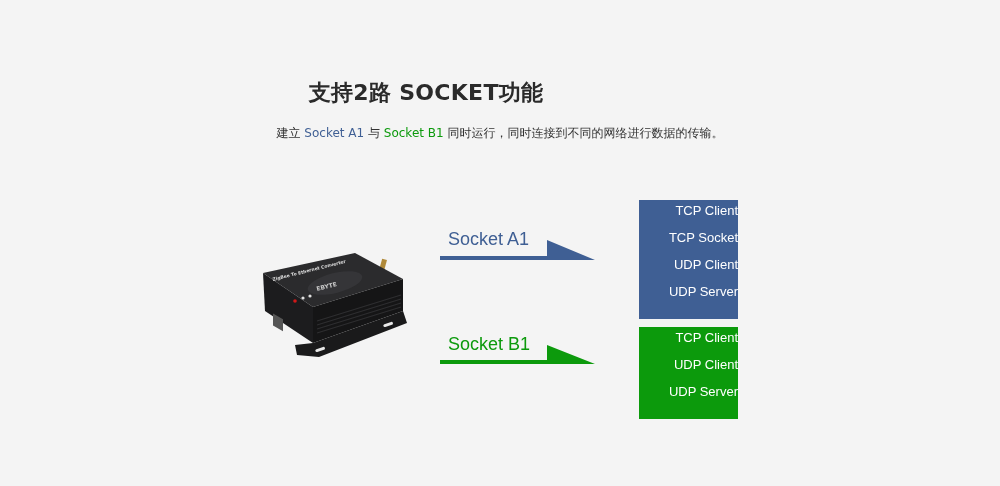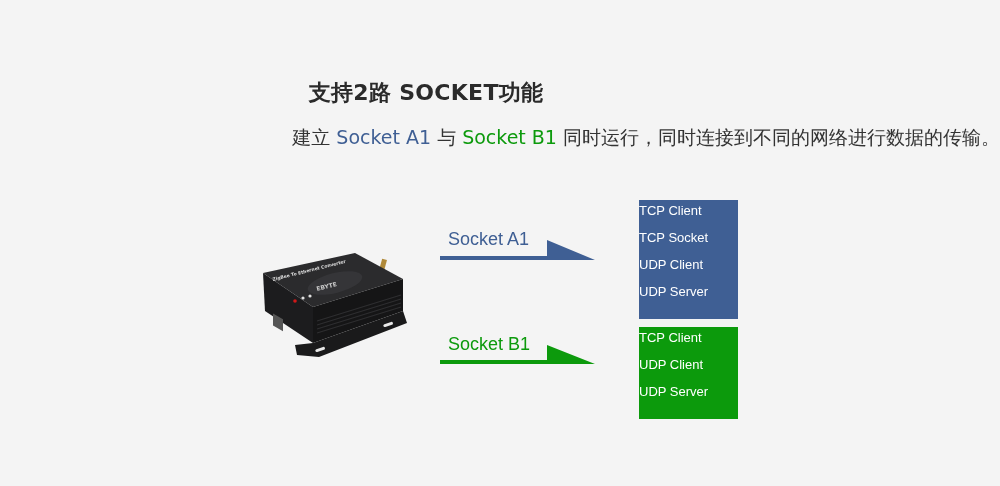--- a/index.html
+++ b/index.html
@@ -4,39 +4,39 @@
 <style>
   * { margin: 0; padding: 0; box-sizing: border-box; }
   html, body { width: 1000px; height: 486px; background: #f4f4f4; overflow: hidden; }
   body { position: relative; font-family: "DejaVu Sans", "Liberation Sans", sans-serif; color: #333; }
 
   .title {
     position: absolute; left: 0; top: 78px; width: 852px; text-align: center;
     font-size: 22px; font-weight: bold; color: #2a2a2a; letter-spacing: 0.3px;
   }
   .subtitle {
-    position: absolute; left: 0; top: 125px; width: 1000px; text-align: right;
-    font-size: 19px; color: #333;
+    position: absolute; left: 0; top: 125px; width: 1000px; text-align: center;
+    font-size: 12px; color: #333;
   }
   .subtitle .a1 { color: #3f5f94; }
   .subtitle .b1 { color: #0c9a0c; }
 
   .device {
     position: absolute; left: 255px; top: 245px; width: 160px; height: 115px;
   }
 
   .socket-label {
     position: absolute; font-size: 18px; font-family: "Liberation Sans", sans-serif;
   }
   .arrow { position: absolute; }
 
   .box {
     position: absolute; left: 639px; width: 99px; height: 38px;
     color: #fff; font-family: "Liberation Sans", sans-serif; font-size: 13px;
-    line-height: 21px; text-align: left;
+    line-height: 21px; text-align: right;
   }
   .box.blue { background: #3f5f94; }
   .box.green { background: #0c9a0c; }
 </style>
 </head>
 <body>
 
 <div class="title">支持2路 SOCKET功能</div>
 
 <div class="subtitle">

